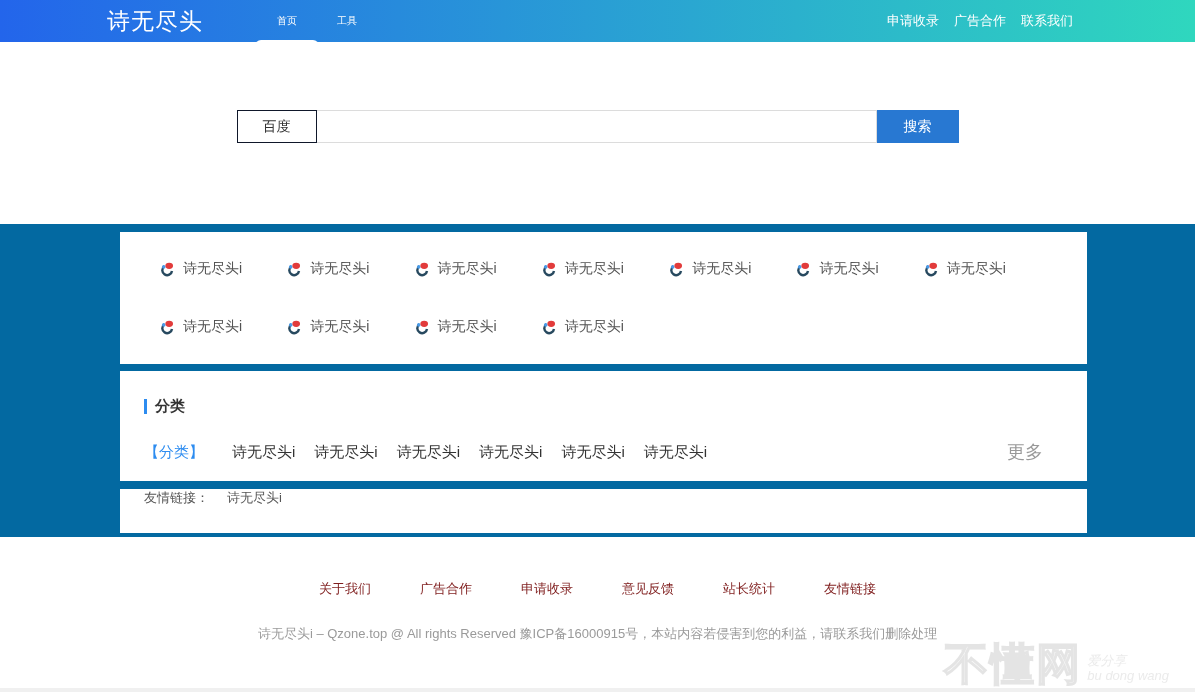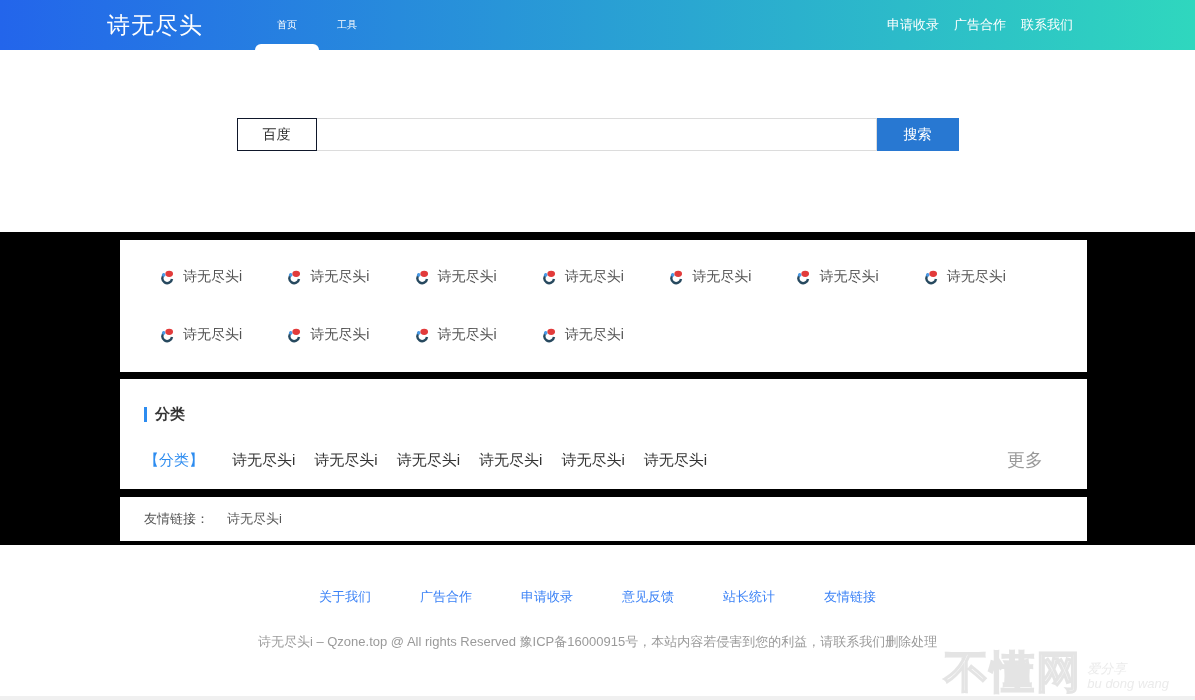--- a/index.html
+++ b/index.html
@@ -6,21 +6,21 @@
   html, body { width: 1195px; height: 700px; overflow: hidden; }
   body {
     font-family: "Liberation Sans", "DejaVu Sans", sans-serif;
     background: #ffffff;
     position: relative;
   }
   a { text-decoration: none; cursor: pointer; }
 
   
   .header {
-    height: 50px;
+    height: 42px;
     background: linear-gradient(90deg, #2365eb 0%, #2fd7be 100%);
     display: flex;
     align-items: center;
   }
   .logo {
     margin-left: 107px;
     font-size: 23px;
     color: #ffffff;
     letter-spacing: 1px;
     white-space: nowrap;
@@ -86,21 +86,21 @@
     width: 82px;
     background: #2878d2;
     color: #ffffff;
     border: none;
     font-size: 14px;
     font-family: inherit;
     cursor: pointer;
   }
 
   
-  .main-area { background: #000000; padding: 8px 8px 4px 0; }
+  .main-area { background: #0369a1; padding: 8px 8px 4px 0; }
   .card {
     width: 967px;
     margin-left: 120px;
     background: #ffffff;
   }
   .links-card {
     height: 132px;
     display: grid;
     grid-template-columns: repeat(7, 1fr);
     align-content: start;
@@ -120,28 +120,28 @@
 
   .category-card { height: 110px; padding: 26px 24px 0 24px; margin-bottom: 8px; }
   .sec-header { display: flex; align-items: center; }
   .sec-bar { width: 3px; height: 15px; background: #2d8cf0; margin-right: 8px; }
   .sec-title { font-size: 15px; font-weight: bold; color: #333333; }
   .cat-row { display: flex; align-items: center; margin-top: 24px; font-size: 15px; }
   .cat-tag { color: #2d8cf0; margin-right: 28px; white-space: nowrap; }
   .cat-link { color: #333333; margin-right: 19px; white-space: nowrap; }
   .more-link { margin-left: auto; margin-right: 20px; color: #999999; font-size: 18px; }
 
-  .friend-card { height: 44px; display: flex; align-items: center; padding: 0 24px; }
+  .friend-card { height: 44px; display: flex; padding: 0 24px; }
   .friend-label { font-size: 13px; color: #555555; }
   .friend-link { font-size: 13px; color: #555555; margin-left: 18px; }
 
   
   .footer { background: #ffffff; height: 155px; padding-top: 43px; position: relative; }
   .footer-links { display: flex; justify-content: center; gap: 49px; }
-  .footer-links a { font-size: 13px; color: #3b82f6; white-space: nowrap; }
+  .footer-links a { font-size: 13px; color: #7f1d1d; white-space: nowrap; }
   .copyright {
     text-align: center;
     margin-top: 27px;
     font-size: 13px;
     color: #9a9a9a;
   }
   .watermark {
     position: absolute;
     right: 26px;
     bottom: 6px;

